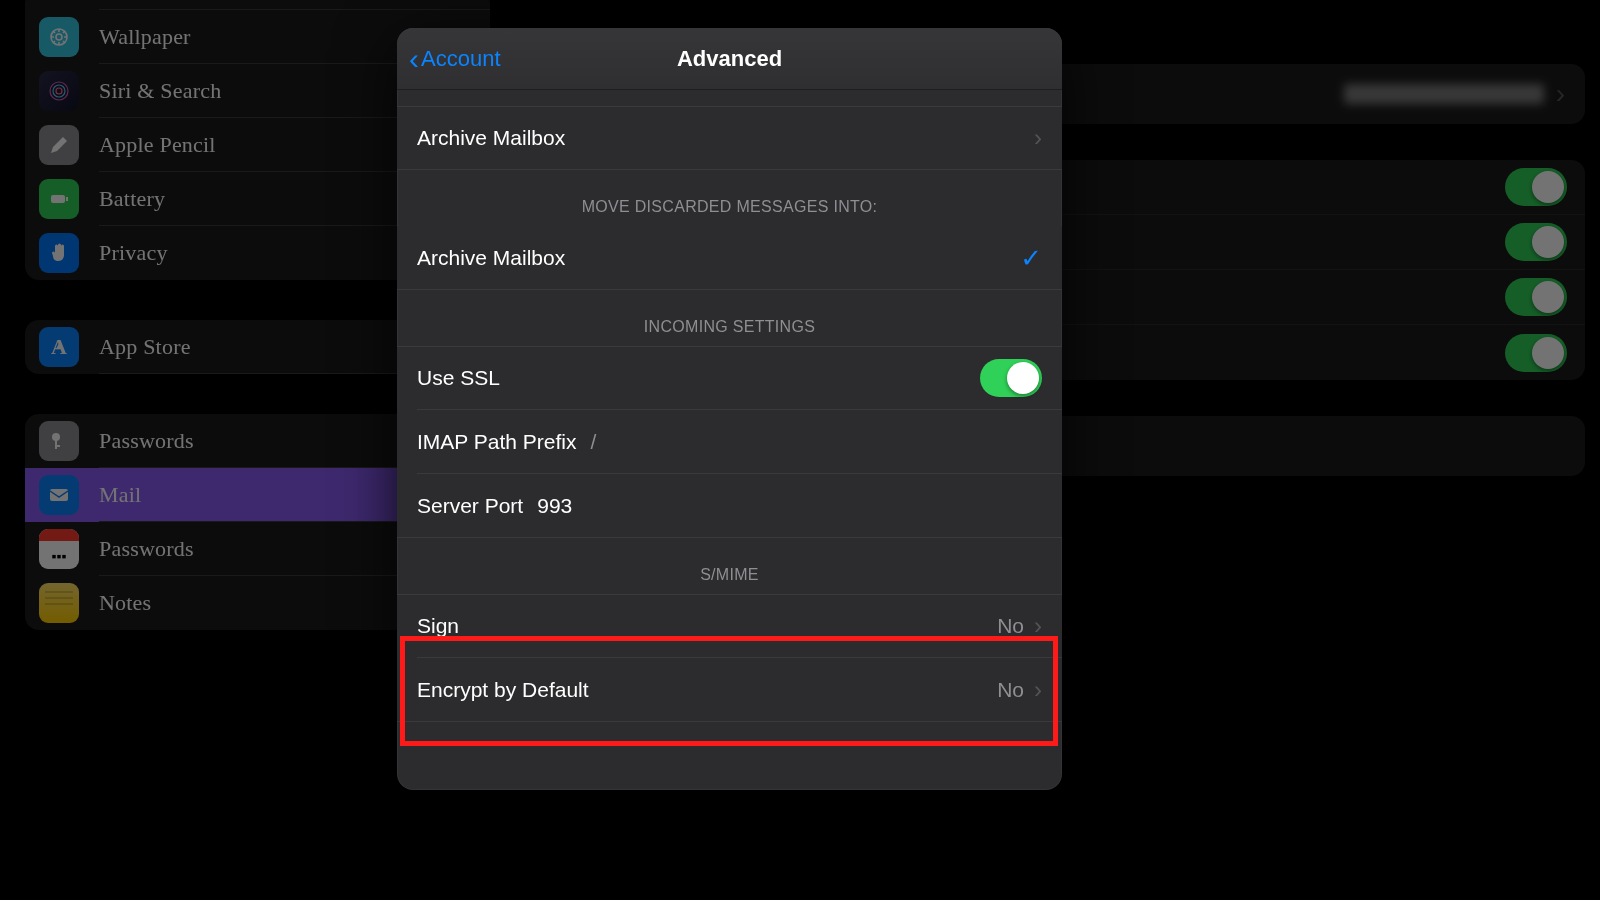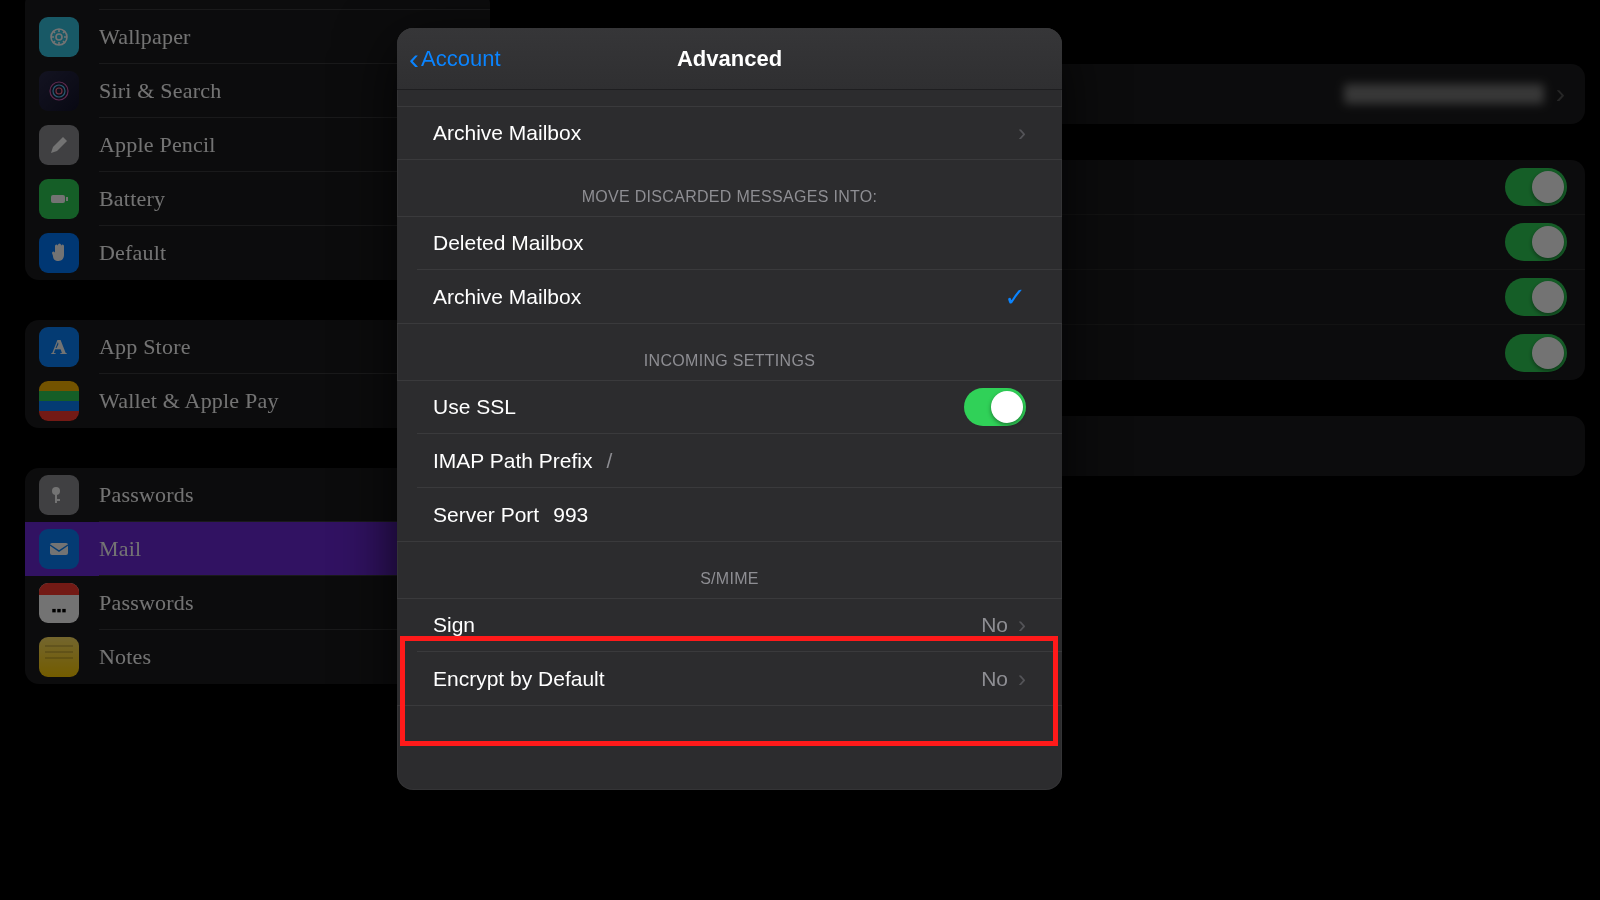--- a/index.html
+++ b/index.html
@@ -5,21 +5,21 @@
   * { box-sizing: border-box; margin: 0; padding: 0; }
   html, body { width: 1600px; height: 900px; overflow: hidden; background: #000; font-family: -apple-system, "SF Pro Text", "Helvetica Neue", Arial, sans-serif; color: #fff; -webkit-font-smoothing: antialiased; }
 
   
   .sidebar { position: absolute; left: 25px; top: -10px; width: 465px; }
   .sidebar-group { background: #1c1c1e; border-radius: 14px; overflow: hidden; margin-bottom: 40px; }
   .sidebar-item { display: flex; align-items: center; height: 54px; padding: 0 18px 0 14px; cursor: pointer; position: relative; font-family: Liberation Serif, serif; }
   .sidebar-item.short-sep::after,
   .sidebar-item.full-sep::after { content: ""; position: absolute; bottom: 0; right: 0; height: 1px; background: #3a3a3c; }
   .sidebar-item.short-sep::after { left: 74px; }
-  .sidebar-item.selected { background: #6d28d9; }
+  .sidebar-item.selected { background: #8b5cf6; }
   .sidebar-item .icon-wrap { width: 40px; height: 40px; border-radius: 9px; display: flex; align-items: center; justify-content: center; flex: 0 0 auto; margin-right: 20px; font-size: 22px; }
   .sidebar-item .label { font-size: 22px; color: #fff; letter-spacing: .2px; }
 
   
   .dim { position: absolute; inset: 0; background: rgba(0,0,0,.55); }
 
   
   .right-bg { position: absolute; left: 515px; top: 0; right: 15px; }
   .right-card { background: #1c1c1e; border-radius: 14px; margin-top: 64px; height: 60px; display:flex; align-items:center; justify-content:flex-end; padding:0 20px; }
   .blur-text { width: 200px; height: 20px; background: #7d7d7d; border-radius:3px; filter: blur(5px); margin-right: 12px; }
@@ -30,21 +30,21 @@
   .right-spacer { background:#1c1c1e; border-radius:14px; margin-top:36px; height:60px; }
 
   
   .panel { position: absolute; left: 397px; top: 28px; width: 665px; height: 762px; background: #2c2c2e; border-radius: 16px; box-shadow: 0 15px 60px rgba(0,0,0,.8), 0 0 0 1px rgba(255,255,255,.04) inset; overflow: hidden; }
   .panel-header { position: relative; height: 62px; background: linear-gradient(#363638,#2f2f31); border-bottom: 1px solid #1e1e20; display:flex; align-items:center; justify-content:center; }
   .panel-title { font-size: 22px; font-weight: 600; }
   .panel-back { position:absolute; left:12px; top:0; bottom:0; display:flex; align-items:center; color:#0a84ff; font-size:22px; cursor:pointer; }
   .panel-back .chev { font-size: 30px; line-height: 1; margin-right: 2px; font-weight:300;}
   .panel-body { position:absolute; top:62px; left:0; right:0; bottom:0; overflow:hidden; }
 
-  .row { position:relative; display:flex; align-items:center; height:54px; padding:0 36px; background:#2c2c2e; }
+  .row { position:relative; display:flex; align-items:center; height:64px; padding:0 20px; background:#2c2c2e; }
   .row .label { font-size: 21px; }
   .row .value { font-size: 21px; color:#8e8e93; margin-left: 14px; }
   .row .right-side { margin-left:auto; display:flex; align-items:center; gap:10px; }
   .row .chev { color:#545458; font-size:24px; font-weight:300; }
   .row .check { color:#0a84ff; font-size:26px; }
   .row.sep::after{content:"";position:absolute;left:20px;right:0;bottom:0;height:1px;background:#3a3a3c;}
   .row.sep-top::before{content:"";position:absolute;left:0;right:0;top:0;height:1px;background:#3a3a3c;}
   .row.sep-full::after{content:"";position:absolute;left:0;right:0;bottom:0;height:1px;background:#3a3a3c;}
 
   .section-header { padding: 28px 20px 10px; font-size:16px; color:#8e8e93; letter-spacing:.3px;text-align:center; }
@@ -104,44 +104,33 @@
           </svg>
       </span>
       <span class="label">Battery</span>
     </div>
     <div class="sidebar-item">
       <span class="icon-wrap bg-blue">
         <svg viewBox="0 0 24 24" fill="#fff">
             <path d="M8 12V5a1.5 1.5 0 013 0v6V4a1.5 1.5 0 013 0v7V5a1.5 1.5 0 013 0v9c0 3-2 6-5.5 6S6 18 6 15l-1-3a1.5 1.5 0 013 0z"></path>
           </svg>
       </span>
-      <span class="label">Default</span>
+      <span class="label">Privacy</span>
     </div>
   </div>
 
   <div class="sidebar-group">
     <div class="sidebar-item short-sep">
       <span class="icon-wrap bg-blue2">
         <svg viewBox="0 0 24 24" fill="#fff">
             <path d="M12 3l2 3M12 3l-2 3M6 17h5m2 0h5M9 14l3-6 3 6"></path>
           </svg>
         <span style="position:absolute;color:#fff;font-weight:700;">A</span>
       </span>
       <span class="label">App Store</span>
-    </div>
-    <div class="sidebar-item">
-      <span class="icon-wrap bg-wallet" style="overflow:hidden;">
-        <div style="width:100%;height:100%;display:flex;flex-direction:column;">
-          <div style="flex:1;background:#ffb800"></div>
-            <div style="flex:1;background:#30d158"></div>
-            <div style="flex:1;background:#0a84ff"></div>
-            <div style="flex:1;background:#ff3b30"></div>
-        </div>
-      </span>
-      <span class="label">Wallet &amp; Apple Pay</span>
     </div>
   </div>
 
   <div class="sidebar-group">
     <div class="sidebar-item short-sep">
       <span class="icon-wrap bg-darkgrey">
         <svg viewBox="0 0 24 24" fill="#fff">
             <circle cx="9" cy="8" r="4"></circle>
             <rect x="8" y="11" width="2" height="9"></rect>
             <rect x="8" y="16" width="5" height="2"></rect>
@@ -219,23 +208,20 @@
 
     <div style="height:16px"></div>
     <div class="row sep-top sep-full">
       <span class="label">Archive Mailbox</span>
       <span class="right-side">
           <span class="chev">›</span>
         </span>
     </div>
 
     <div class="section-header">MOVE DISCARDED MESSAGES INTO:</div>
-    <div class="row sep-top sep">
-      <span class="label">Deleted Mailbox</span>
-    </div>
     <div class="row sep-full">
       <span class="label">Archive Mailbox</span>
       <span class="right-side">
           <span class="check">✓</span>
         </span>
     </div>
 
     <div class="section-header">INCOMING SETTINGS</div>
     <div class="row sep-top sep">
       <span class="label">Use SSL</span>

